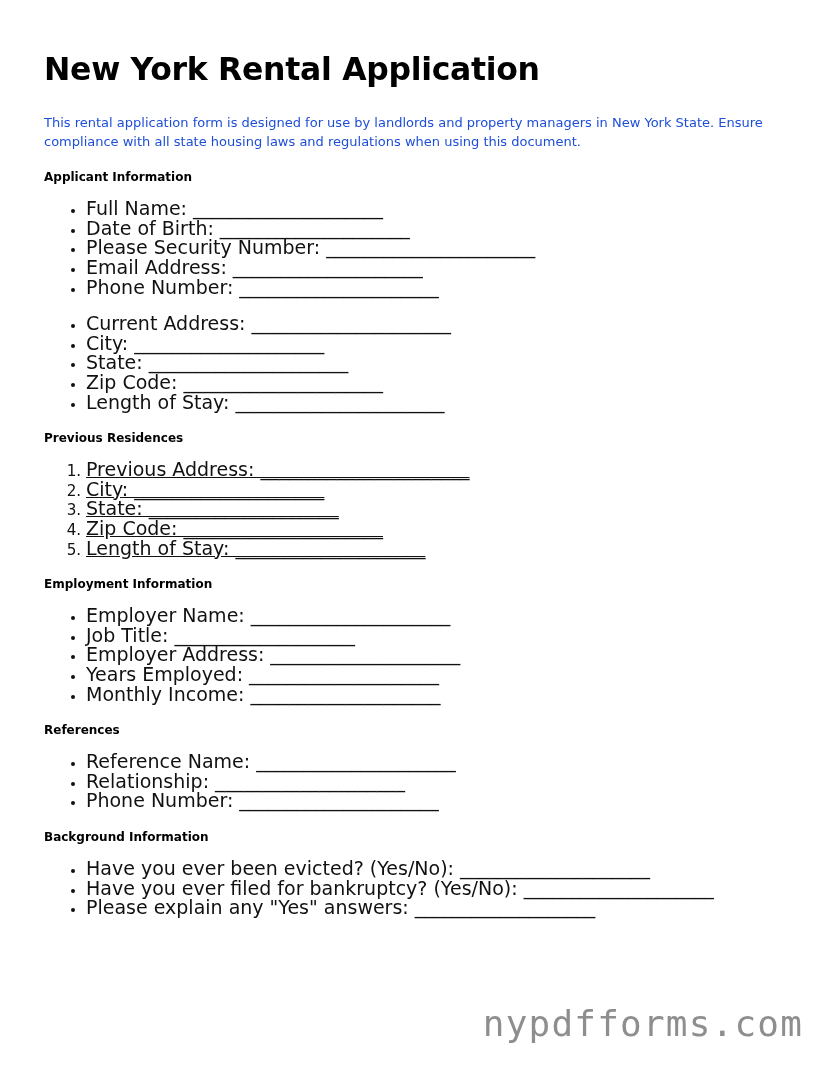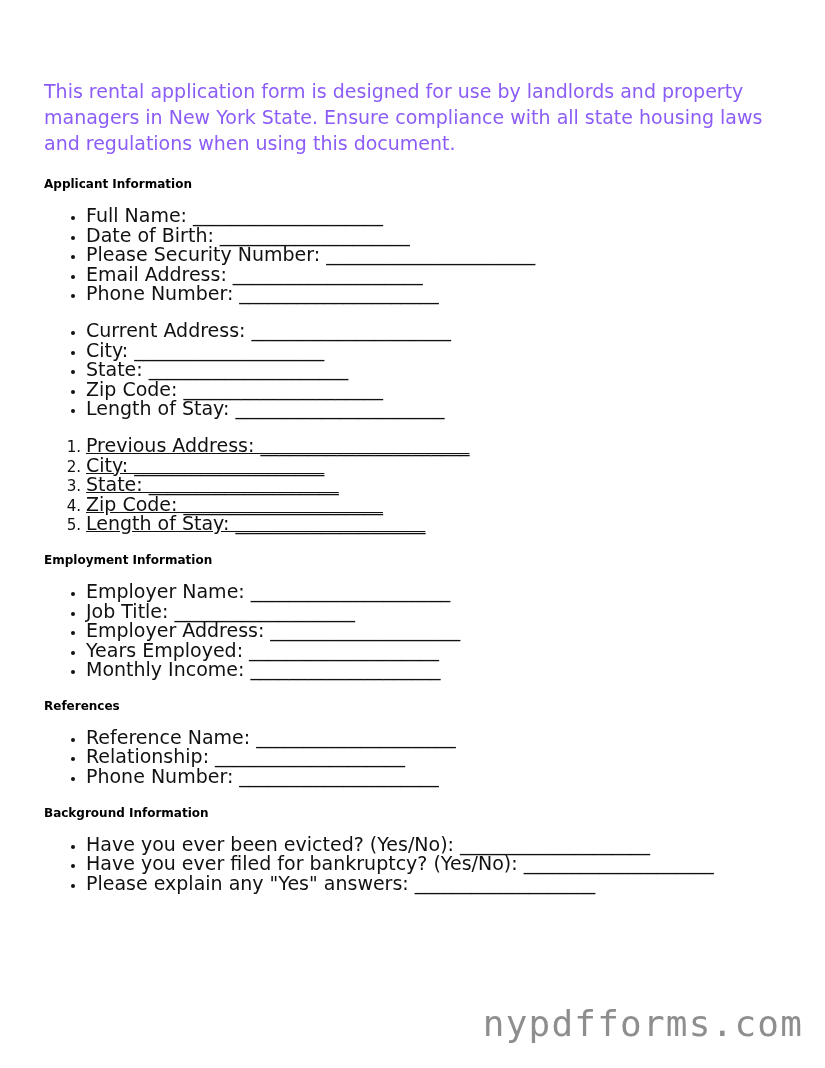--- a/index.html
+++ b/index.html
@@ -32,23 +32,23 @@
   .doc-title {
     font-size: 31.5px;
     font-weight: bold;
     letter-spacing: -0.3px;
     line-height: 1.12;
     margin: 0 0 0 0;
     color: #000;
   }
   .intro {
     margin-top: 26px;
-    font-size: 19px;
-    line-height: 26px;
-    color: #8b5cf6;
+    font-size: 13px;
+    line-height: 19px;
+    color: #1d4ed8;
     width: 735px;
   }
   .section {
     margin-top: 17px;
   }
   .section-heading {
     font-size: 12px;
     font-weight: bold;
     line-height: 19px;
     margin: 0;
@@ -81,20 +81,21 @@
     color: #8e8e8e;
     white-space: nowrap;
   }
 </style>
 </head>
 <body>
 
 <div class="page">
   <div class="content">
 
+    <h1 class="doc-title">New York Rental Application</h1>
 
     <p class="intro">This rental application form is designed for use by landlords and property managers in New York State. Ensure compliance with all state housing laws and regulations when using this document.</p>
 
     <div id="sections-container">
         <div class="section">
           <h2 class="section-heading">Applicant Information</h2>
           <ul class="fields">
             <li>Full Name: ____________________</li>
             <li>Date of Birth: ____________________</li>
             <li>Please Security Number: ______________________</li>
@@ -105,20 +106,21 @@
         <div class="section">
           <ul class="fields">
             <li>Current Address: _____________________</li>
             <li>City: ____________________</li>
             <li>State: _____________________</li>
             <li>Zip Code: _____________________</li>
             <li>Length of Stay: ______________________</li>
           </ul>
         </div>
         <div class="section">
+          <h2 class="section-heading">Previous Residences</h2>
           <ol class="fields">
             <li>Previous Address: ______________________</li>
             <li>City: ____________________</li>
             <li>State: ____________________</li>
             <li>Zip Code: _____________________</li>
             <li>Length of Stay: ____________________</li>
           </ol>
         </div>
         <div class="section">
           <h2 class="section-heading">Employment Information</h2>

